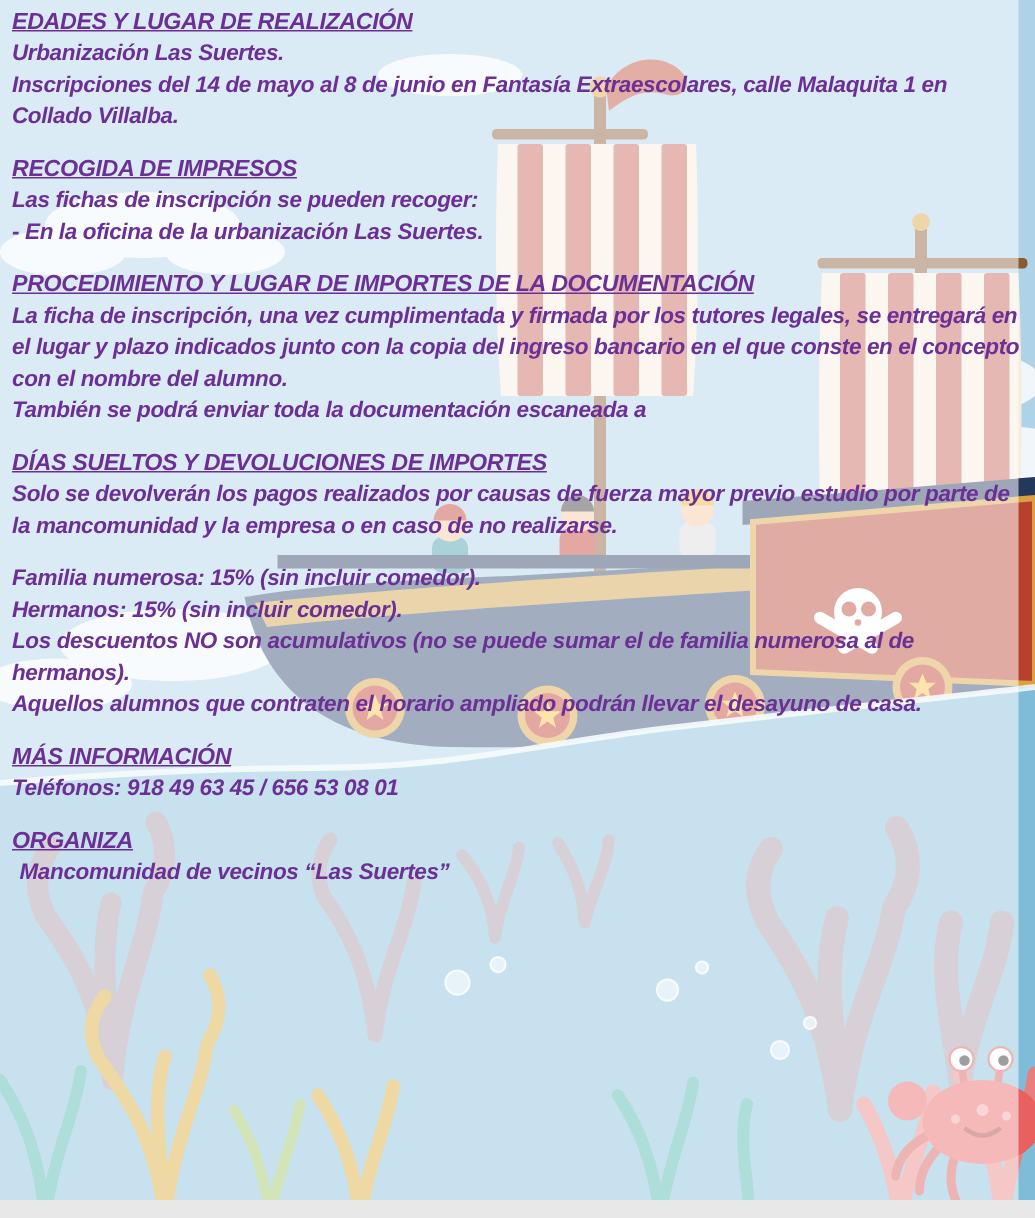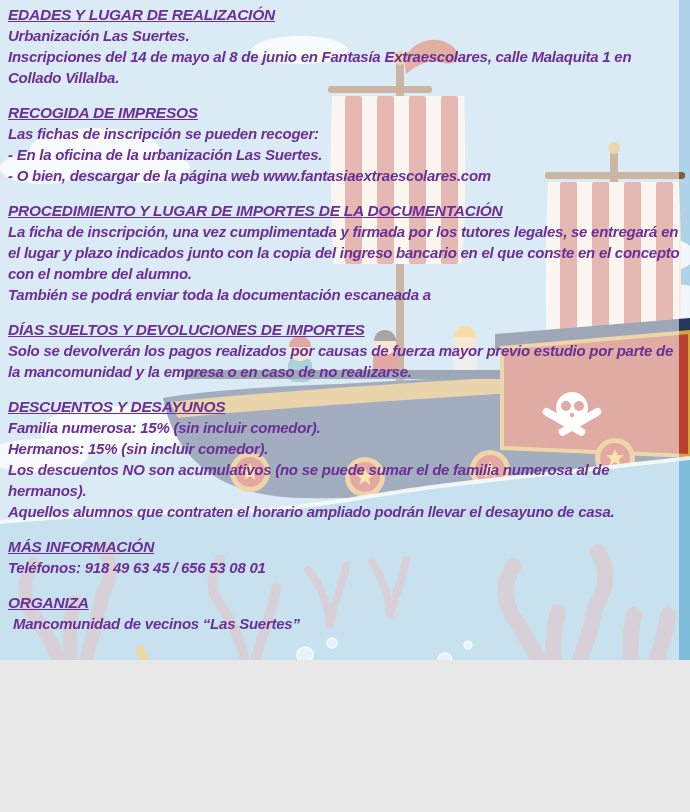--- a/index.html
+++ b/index.html
@@ -1,17 +1,17 @@
 <!DOCTYPE html>
 <html><head>
 <meta charset="utf-8">
 <style>
   html,body{margin:0;padding:0;background:#e8e8e8;}
   .page{
-    position:relative;width:690px;height:660px;overflow:hidden;
+    position:relative;width:690px;height:800px;overflow:hidden;
     font-family:"Liberation Sans",sans-serif;background:#a3a3a3;
   }
   .bg{position:absolute;inset:0;z-index:0;}
   .wash{position:absolute;left:0;top:0;bottom:0;right:11px;
         background:rgba(255,255,255,0.56);z-index:1;}
   .content{
     position:absolute;inset:0;z-index:2;
     padding:4px 2px 0 8px;box-sizing:border-box;
     color:#6b2f96;font-style:italic;font-weight:bold;
     font-size:15px;line-height:21px;letter-spacing:-0.25px;
@@ -190,36 +190,34 @@
     <div class="section">
       <h2>EDADES Y LUGAR DE REALIZACIÓN</h2>
       <p>Urbanización Las Suertes.</p>
       <p>Inscripciones del 14 de mayo al 8 de junio en Fantasía Extraescolares, calle Malaquita 1 en Collado Villalba.</p>
     </div>
 
     <div class="section">
       <h2>RECOGIDA DE IMPRESOS</h2>
       <p>Las fichas de inscripción se pueden recoger:</p>
       <p>- En la oficina de la urbanización Las Suertes.</p>
-      <p>- O bien, descargar de la página web www.fantasiaextraescolares.com</p>
     </div>
 
     <div class="section">
       <h2>PROCEDIMIENTO Y LUGAR DE IMPORTES DE LA DOCUMENTACIÓN</h2>
       <p>La ficha de inscripción, una vez cumplimentada y firmada por los tutores legales, se entregará en el lugar y plazo indicados junto con la copia del ingreso bancario en el que conste en el concepto con el nombre del alumno.</p>
       <p>También se podrá enviar toda la documentación escaneada a</p>
     </div>
 
     <div class="section">
       <h2>DÍAS SUELTOS Y DEVOLUCIONES DE IMPORTES</h2>
       <p>Solo se devolverán los pagos realizados por causas de fuerza mayor previo estudio por parte de la mancomunidad y la empresa o en caso de no realizarse.</p>
     </div>
 
     <div class="section">
-      <h2>DESCUENTOS Y DESAYUNOS</h2>
       <p>Familia numerosa: 15% (sin incluir comedor).</p>
       <p>Hermanos: 15% (sin incluir comedor).</p>
       <p>Los descuentos NO son acumulativos (no se puede sumar el de familia numerosa al de hermanos).</p>
       <p>Aquellos alumnos que contraten el horario ampliado podrán llevar el desayuno de casa.</p>
     </div>
 
     <div class="section gap-top">
       <h2>MÁS INFORMACIÓN</h2>
       <p>Teléfonos: 918 49 63 45 / 656 53 08 01</p>
     </div>

